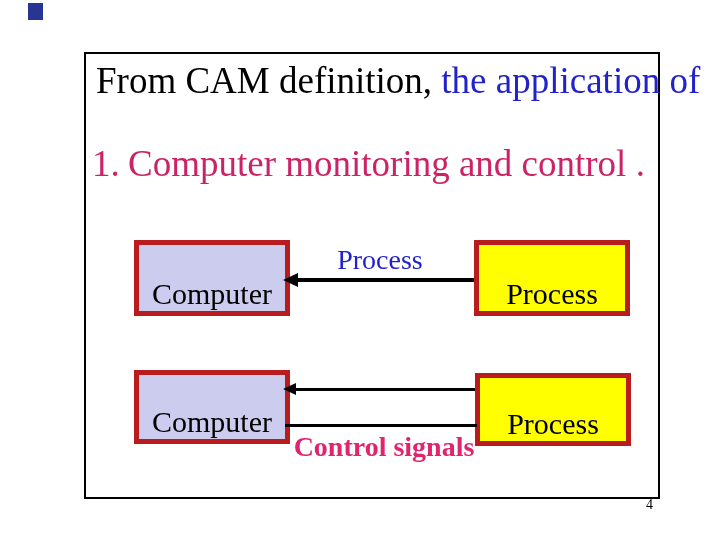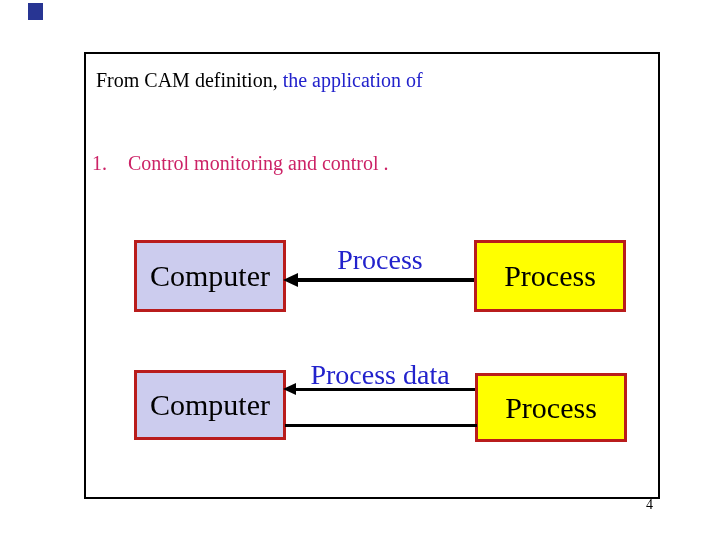--- a/index.html
+++ b/index.html
@@ -8,31 +8,31 @@
     font-family:"Liberation Serif", serif;overflow:hidden;
   }
   .corner-marker{
     position:absolute;left:28px;top:3px;width:15px;height:17px;
     background:var(--corner-color,#283593);
   }
   .slide{
     position:absolute;left:84px;top:52px;width:572px;height:443px;
     border:2px solid #000;background:#fff;
   }
-  .hline{position:absolute;white-space:nowrap;font-size:20px;line-height:37px;}
+  .hline{position:absolute;white-space:nowrap;font-size:37px;line-height:37px;}
   .t-black{color:#000000;}
   .t-blue{color:var(--blue-text,#2222cc);}
   .t-pink{color:var(--pink-text,#cc2266);}
   .line1{left:10px;top:8px;}
   .line2{left:56px;top:46px;}
   .line3{left:6px;top:91px;}
   .item-num{display:inline-block;width:36px;}
   .dbox{
-    position:absolute;width:146px;height:66px;border:3px solid #b91c1c;
-    display:flex;align-items:center;justify-content:center;
+    position:absolute;width:146px;height:66px;border:5px solid #b91c1c;
+    display:flex;align-items:flex-end;justify-content:center;
     font-size:30px;color:#000;
   }
   .computer-box{background:var(--computer-box-fill,#ccccee);}
   .process-box{background:var(--process-box-fill,#ffff00);}
   .box-c1{left:48px;top:186px;}
   .box-p1{left:388px;top:186px;}
   .box-c2{left:48px;top:316px;height:64px;}
   .box-p2{left:389px;top:319px;height:63px;}
   .arrow-line{position:absolute;background:#000;}
   .ahead-left{
@@ -56,41 +56,41 @@
 <body>
 
 <div class="corner-marker"></div>
 
 <div class="slide">
 
   <div class="hline line1">
     <span class="t-black">From CAM definition,</span><span class="t-blue"> the application of</span>
   </div>
   <div class="hline line3 t-pink">
-    <span class="item-num">1.</span><span>Control monitoring and control .</span>
+    <span class="item-num">1.</span><span>Computer monitoring and control .</span>
   </div>
 
   <div class="dbox computer-box box-c1">
     <span>Computer</span>
   </div>
   <div class="dbox process-box box-p1">
     <span>Process</span>
   </div>
   <div class="alabel" style="left:200px;top:188px;width:188px;">
     <div>Process</div>
   </div>
   <div class="arrow-line" style="left:210px;top:224px;width:178px;height:4px;"></div>
   <div class="ahead-left" style="left:197px;top:219px;"></div>
 
   <div class="dbox computer-box box-c2">
     <span>Computer</span>
   </div>
   <div class="dbox process-box box-p2">
     <span>Process</span>
   </div>
-  <div class="alabel" style="left:200px;top:303px;width:188px;">Process data</div>
   <div class="arrow-line" style="left:209px;top:334px;width:180px;height:3px;"></div>
   <div class="ahead-left" style="left:197px;top:329px;border-top-width:6px;border-bottom-width:6px;border-right-width:13px;"></div>
   <div class="arrow-line" style="left:199px;top:370px;width:192px;height:3px;"></div>
+  <div class="clabel" style="left:203px;top:377px;width:190px;">Control signals</div>
 
 </div>
 
 <div class="page-number">4</div>
 
 </body></html>

